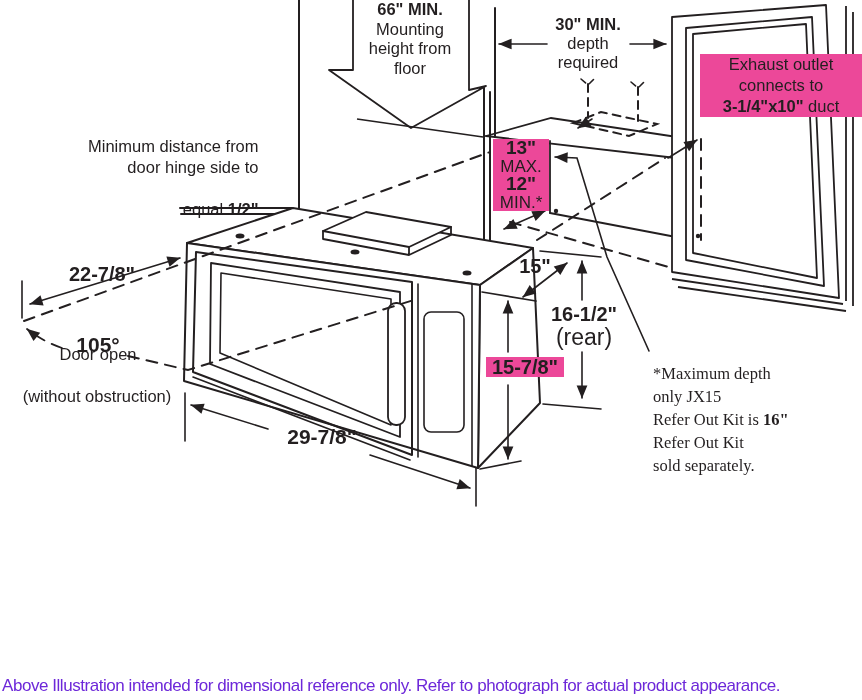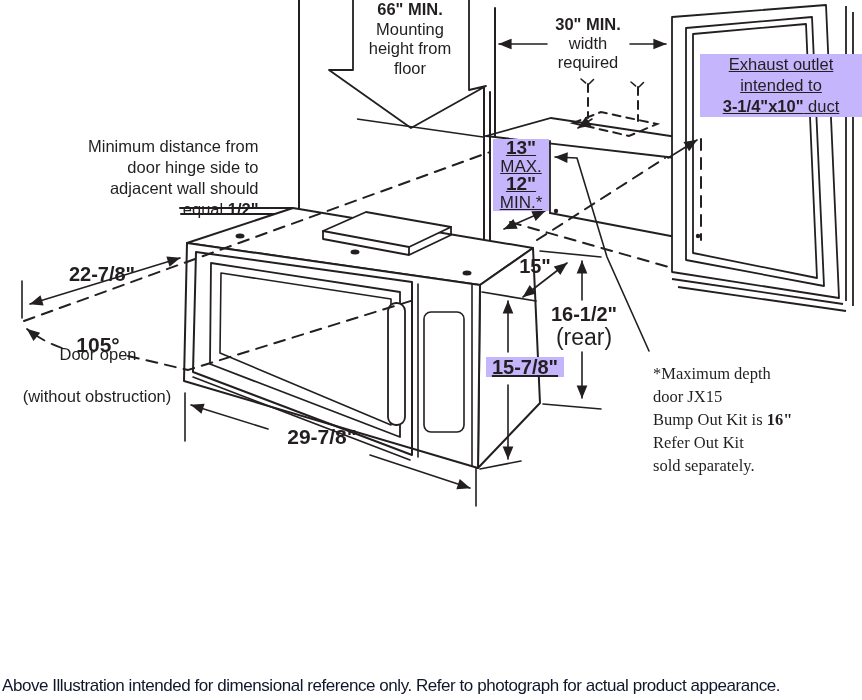--- a/index.html
+++ b/index.html
@@ -3,23 +3,23 @@
 <meta charset="utf-8">
 <style>
   html,body{margin:0;padding:0;background:#fff;}
   #stage{position:relative;width:862px;height:700px;background:#fff;overflow:hidden;
          font-family:"Liberation Sans",sans-serif;color:#231f20;}
   #drawing{position:absolute;left:0;top:0;}
   .lbl{position:absolute;color:#231f20;line-height:20px;font-size:16.5px;white-space:nowrap;}
   .ctr{text-align:center;}
   .b{font-weight:bold;}
   .dim{font-weight:bold;font-size:20px;}
-  .bgw{background:#c4b5fd;text-decoration:underline;}
+  .bgw{background:#ec4899;}
   #cap{position:absolute;left:2px;top:676px;width:860px;font-size:17px;letter-spacing:-0.45px;
-       color:#0f172a;white-space:nowrap;}
+       color:#6d28d9;white-space:nowrap;}
 </style>
 </head>
 <body>
 
 <div id="stage">
 
 <svg id="drawing" width="862" height="662" viewBox="0 0 862 662">
   <defs>
     <marker id="ah" markerUnits="userSpaceOnUse" markerWidth="14" markerHeight="12" viewBox="0 0 12 10" refX="11.2" refY="5" orient="auto-start-reverse">
       <path d="M0.4,0.4 L11.6,5 L0.4,9.6 Z" fill="#231f20"></path>
@@ -129,34 +129,34 @@
 
 <div class="lbl ctr" style="left:330px;top:0px;width:160px;line-height:19.5px;">
   <span class="b">66" MIN.</span><br>
   <span>Mounting</span><br>
   <span>height from</span><br>
   <span>floor</span>
 </div>
 
 <div class="lbl ctr" style="left:508px;top:15px;width:160px;line-height:19px;">
   <span class="b">30" MIN.</span><br>
-  <span>width</span><br>
+  <span>depth</span><br>
   <span>required</span>
 </div>
 
 <div class="lbl ctr bgw" style="left:700px;top:54px;width:162px;line-height:21px;">
   <span>Exhaust outlet</span><br>
-  <span>intended to</span><br>
+  <span>connects to</span><br>
   <span class="b">3-1/4"x10"</span><span> duct</span>
 </div>
 
 <div class="lbl" style="left:88px;top:136px;line-height:21px;text-align:right;">
   <span>Minimum distance from</span><br>
   <span>door hinge side to</span><br>
-  <span>adjacent wall should</span><br>
+  <br>
   <span>equal </span><span class="b">1/2"</span>
 </div>
 
 <div class="lbl ctr bgw" style="left:493px;top:139px;width:56px;line-height:17.5px;font-size:17px;">
   <span class="b" style="font-size:19px;">13"</span><br>
   <span>MAX.</span><br>
   <span class="b" style="font-size:19px;">12"</span><br>
   <span>MIN.*</span>
 </div>
 
@@ -172,21 +172,21 @@
   <span class="dim">16-1/2"</span><br>
   <span style="font-size:23px;">(rear)</span>
 </div>
 
 <div class="lbl ctr dim bgw" style="left:486px;top:357px;width:78px;">15-7/8"</div>
 
 <div class="lbl ctr dim" style="left:272px;top:427px;width:100px;font-size:21px;">29-7/8"</div>
 
 <div class="lbl" style="left:653px;top:362px;line-height:23px;font-family:Liberation Serif, serif;">
   <span>*Maximum depth</span><br>
-  <span>door JX15</span><br>
-  <span>Bump Out Kit is </span><span class="b">16"</span><br>
+  <span>only JX15</span><br>
+  <span>Refer Out Kit is </span><span class="b">16"</span><br>
   <span>Refer Out Kit</span><br>
   <span>sold separately.</span>
 </div>
 
 <div id="cap">Above Illustration intended for dimensional reference only. Refer to photograph for actual product appearance.</div>
 
 </div>
 
 </body></html>

